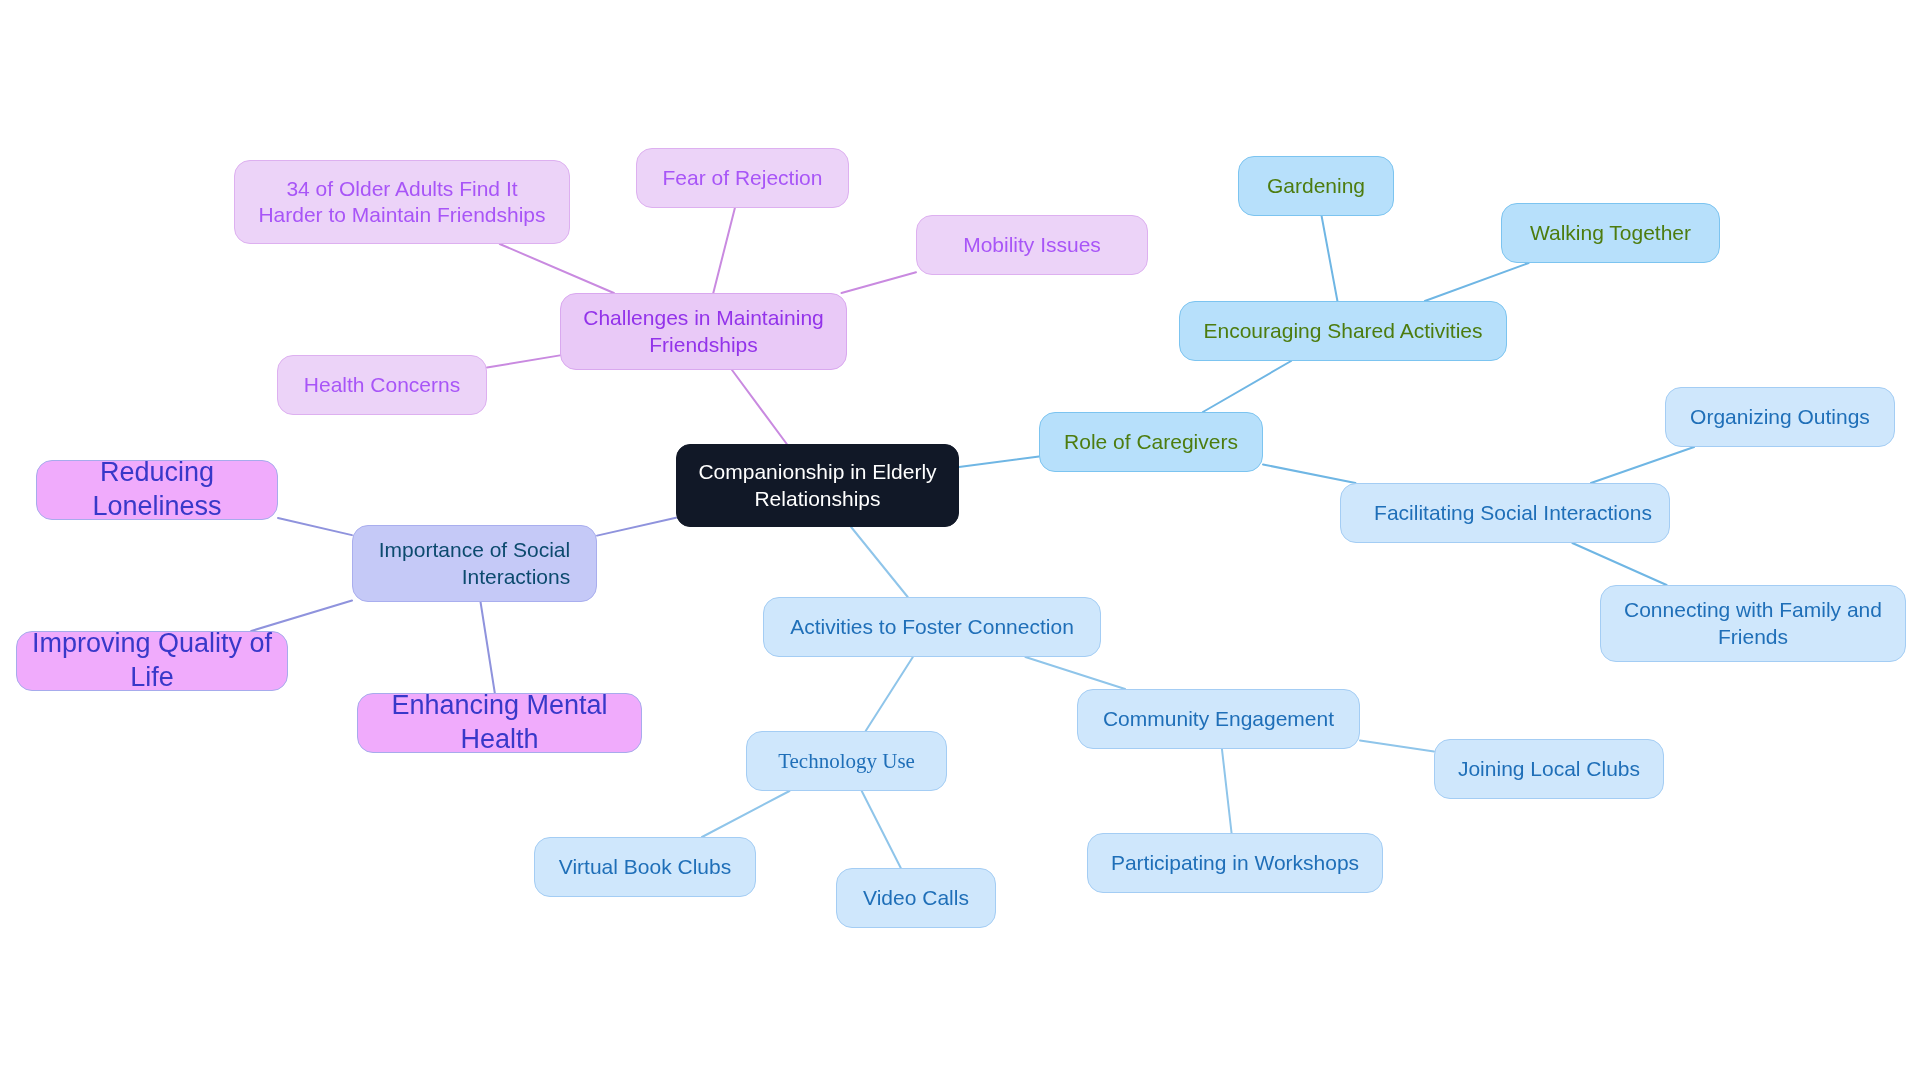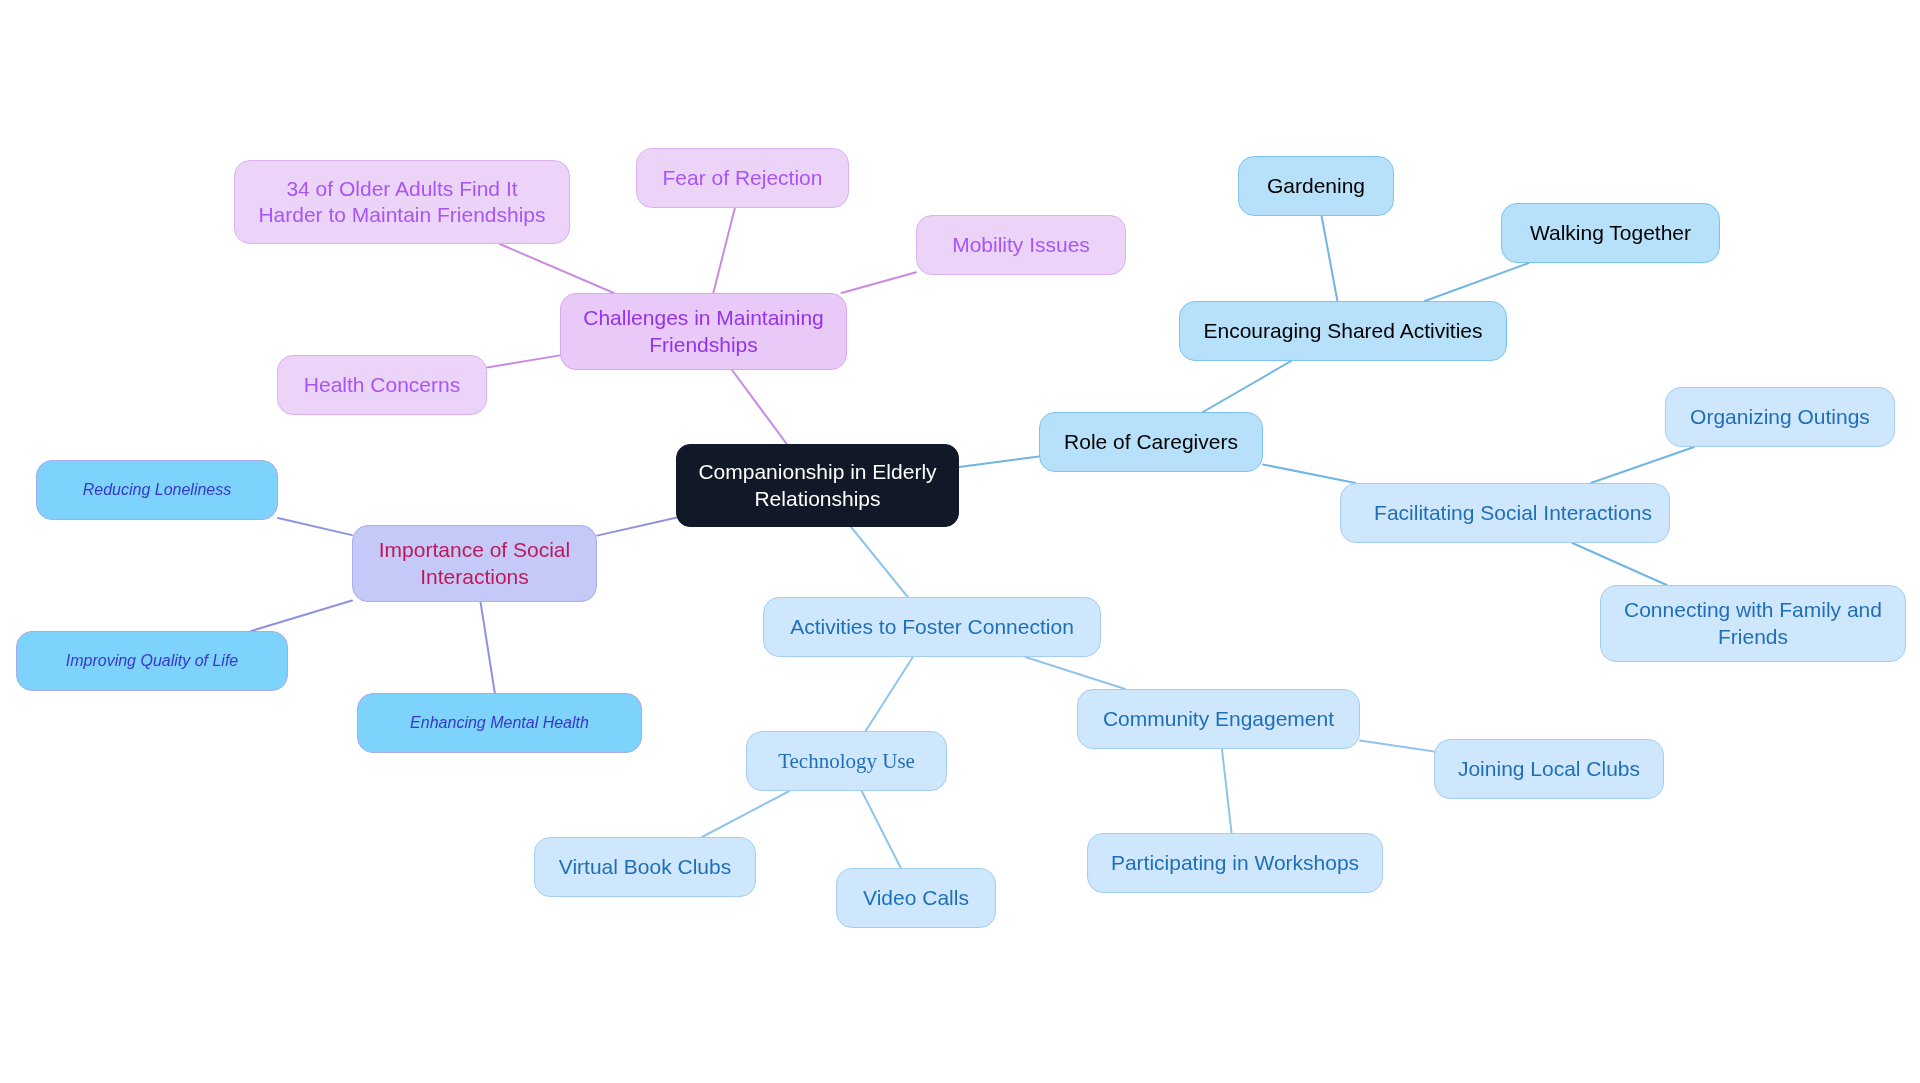--- a/index.html
+++ b/index.html
@@ -52,34 +52,34 @@
   }
   .node.purple-dark {
     background: #ecd3f8;
     border-color: #ddb0f0;
     color: #a855f7;
     font-size: 21px;
   }
   .node.periwinkle {
     background: #c5c9f7;
     border-color: #a9aeee;
-    color: #be185d;
+    color: #0c4a6e;
     font-size: 21px;
+    text-align: right;
   }
   .node.periwinkle-dark {
-    background: #7dd3fc;
+    background: #f0abfc;
     border-color: #a7abec;
     color: #3838c9;
-    font-size: 16px;
-    font-style: italic;
+    font-size: 27px;
   }
   .node.blue {
     background: #b7e0fb;
     border-color: #7cc4f0;
-    color: #000000;
+    color: #4d7c0f;
     font-size: 21px;
   }
   .node.blue-light {
     background: #cfe7fc;
     border-color: #a4cdf4;
     color: #1f6fb8;
     font-size: 21px;
   }
 </style>
 </head>
@@ -112,21 +112,21 @@
       <path d="M 1221.9375 749 L 1231.5625 833" stroke="#8fc5ea" stroke-width="2" fill="none" stroke-linecap="round"></path>
     </svg>
   <div id="node-layer">
       <div class="node root" style="left: 676px; top: 444px; width: 283px; height: 83px;">Companionship in Elderly
 Relationships</div>
       <div class="node purple" style="left: 560px; top: 293px; width: 287px; height: 77px;">Challenges in Maintaining
 Friendships</div>
       <div class="node purple-dark" style="left: 234px; top: 160px; width: 336px; height: 84px;">34 of Older Adults Find It
 Harder to Maintain Friendships</div>
       <div class="node purple-dark" style="left: 636px; top: 148px; width: 213px; height: 60px;">Fear of Rejection</div>
-      <div class="node purple-dark" style="left: 916px; top: 215px; width: 210px; height: 60px;">Mobility Issues</div>
+      <div class="node purple-dark" style="left: 916px; top: 215px; width: 232px; height: 60px;">Mobility Issues</div>
       <div class="node purple-dark" style="left: 277px; top: 355px; width: 210px; height: 60px;">Health Concerns</div>
       <div class="node periwinkle" style="left: 352px; top: 525px; width: 245px; height: 77px;">Importance of Social
 Interactions</div>
       <div class="node periwinkle-dark" style="left: 36px; top: 460px; width: 242px; height: 60px;">Reducing Loneliness</div>
       <div class="node periwinkle-dark" style="left: 16px; top: 631px; width: 272px; height: 60px;">Improving Quality of Life</div>
       <div class="node periwinkle-dark" style="left: 357px; top: 693px; width: 285px; height: 60px;">Enhancing Mental Health</div>
       <div class="node blue" style="left: 1039px; top: 412px; width: 224px; height: 60px;">Role of Caregivers</div>
       <div class="node blue" style="left: 1179px; top: 301px; width: 328px; height: 60px;">Encouraging Shared Activities</div>
       <div class="node blue" style="left: 1238px; top: 156px; width: 156px; height: 60px;">Gardening</div>
       <div class="node blue" style="left: 1501px; top: 203px; width: 219px; height: 60px;">Walking Together</div>

